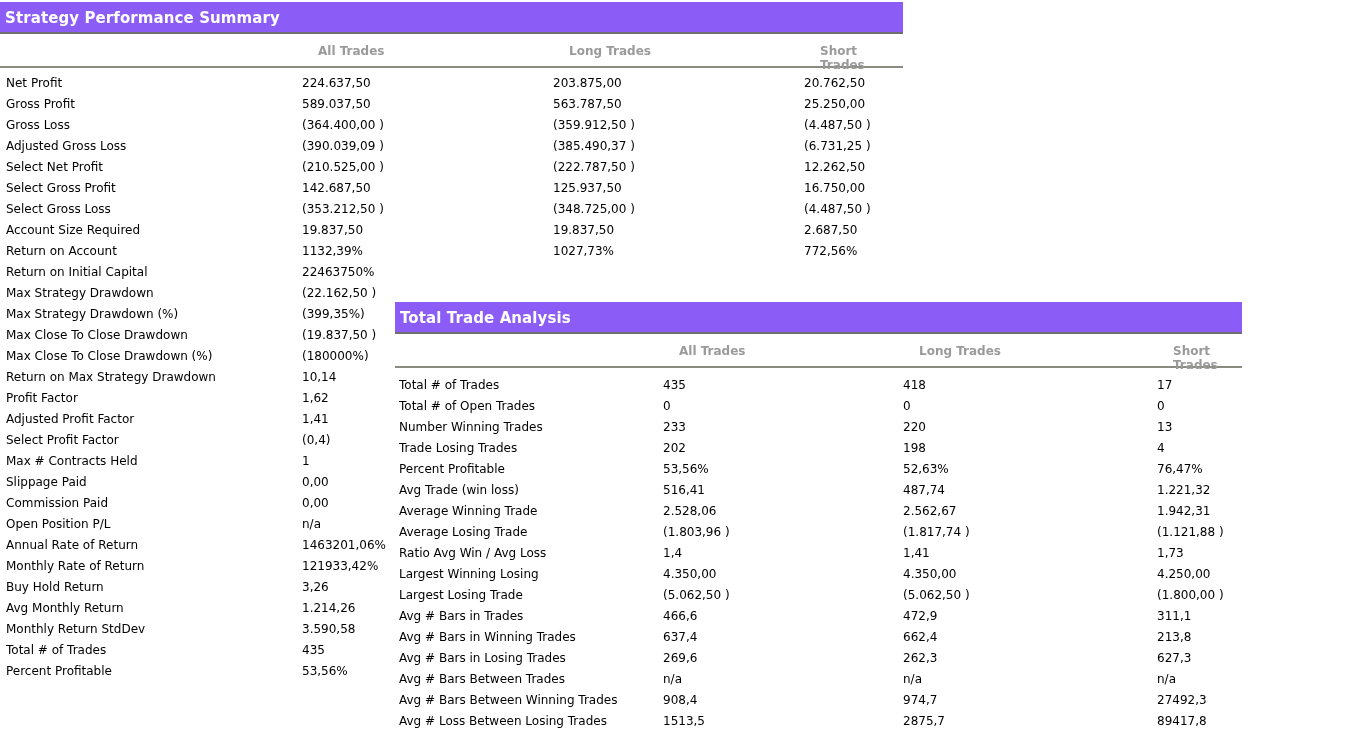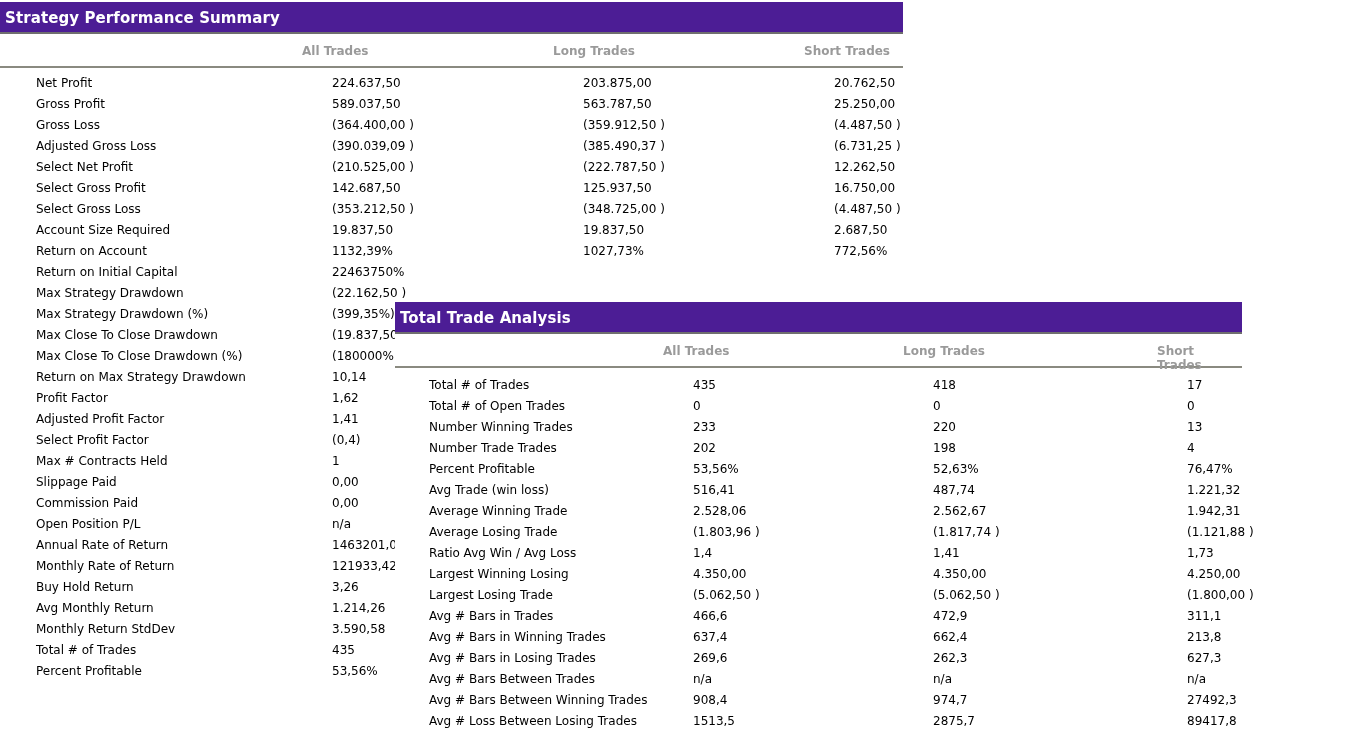--- a/index.html
+++ b/index.html
@@ -1,24 +1,24 @@
 <!DOCTYPE html>
 <html><head>
 <meta charset="utf-8">
 <style>
   html, body { margin:0; padding:0; background:#ffffff; }
   body { width:1359px; height:745px; position:relative; overflow:hidden;
          font-family:"DejaVu Sans", "Liberation Sans", sans-serif; font-size:12px; color:#000; }
   .panel { position:absolute; background:#ffffff; }
-  .panel-header { position:absolute; left:0; top:0; right:0; height:32px; background:#4c1d95;
+  .panel-header { position:absolute; left:0; top:0; right:0; height:32px; background:#8b5cf6;
                   border-bottom:2px solid #6f6f6f; box-sizing:border-box; }
   .panel-title { position:absolute; left:5px; top:7px; color:#ffffff; font-weight:bold; font-size:15px; letter-spacing:0.1px; }
   .col-headers { position:absolute; left:0; right:0; top:32px; height:34px; border-bottom:2px solid #8a8a80; box-sizing:border-box; }
-  .col-head { position:absolute; top:10px; color:#9a9a9a; font-weight:bold; font-size:12px; }
-  .rows { position:absolute; left:0; right:1px;padding-left:30px; }
+  .col-head { position:absolute; top:10px; color:#9a9a9a; font-weight:bold; font-size:12px;margin-left:16px; }
+  .rows { position:absolute; left:0; right:1px; }
   .row { position:relative; height:21px; }
   .cell { position:absolute; top:3px; white-space:nowrap; font-size:12px; }
   .lbl { left:6px; }
   .neg { color:#000000; }
 
   
   #p1 { left:0; top:2px; width:903px; height:735px; }
   #p1 .c1 { left:302px; } #p1 .c2 { left:553px; } #p1 .c3 { left:804px; }
   #p1 .rows { top:71px; }
 
@@ -200,21 +200,21 @@
         <span class="cell c2">0</span>
         <span class="cell c3">0</span>
       </div>
       <div class="row">
         <span class="cell lbl">Number Winning Trades</span>
         <span class="cell c1">233</span>
         <span class="cell c2">220</span>
         <span class="cell c3">13</span>
       </div>
       <div class="row">
-        <span class="cell lbl">Number Trade Trades</span>
+        <span class="cell lbl">Trade Losing Trades</span>
         <span class="cell c1">202</span>
         <span class="cell c2">198</span>
         <span class="cell c3">4</span>
       </div>
       <div class="row">
         <span class="cell lbl">Percent Profitable</span>
         <span class="cell c1">53,56%</span>
         <span class="cell c2">52,63%</span>
         <span class="cell c3">76,47%</span>
       </div>

